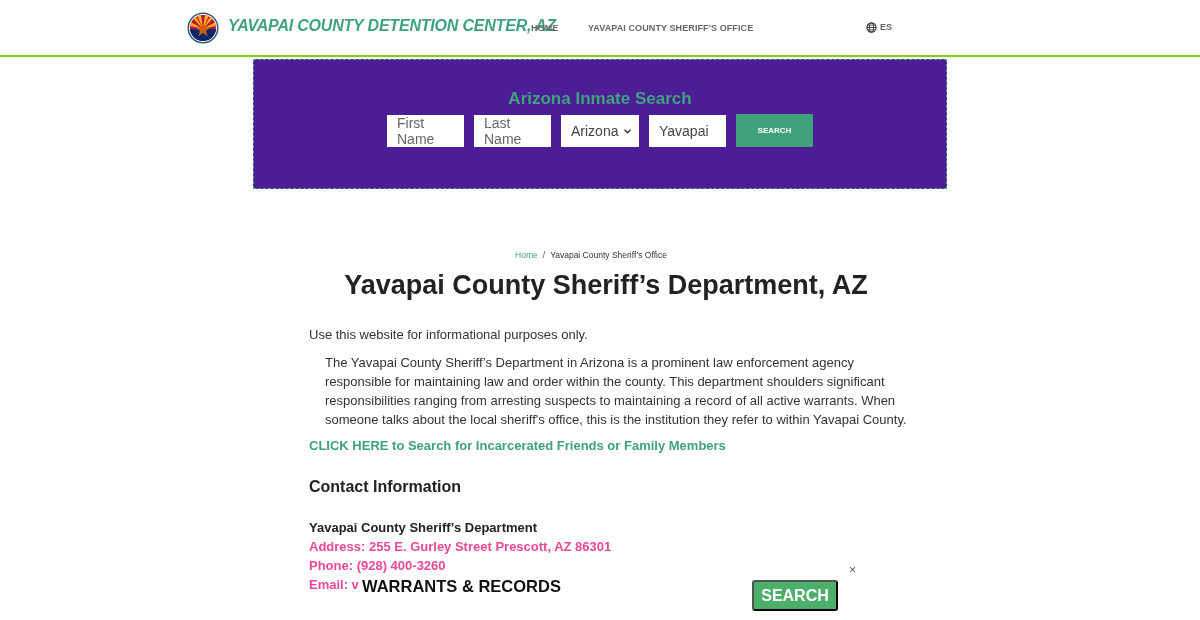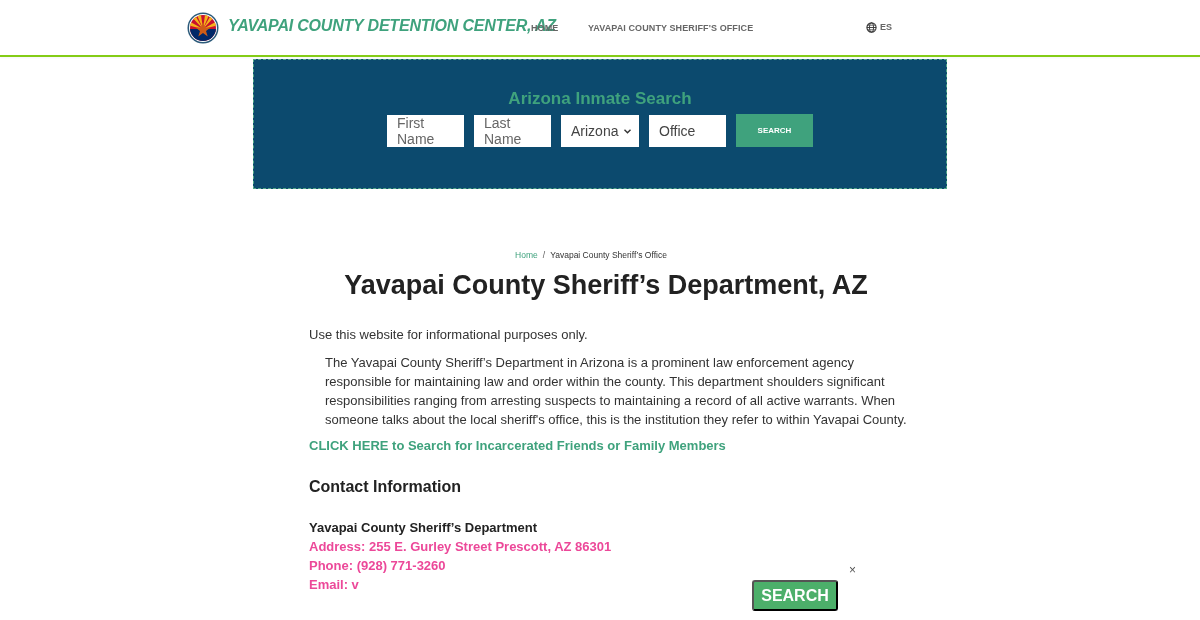--- a/index.html
+++ b/index.html
@@ -8,21 +8,21 @@
 
   .header { position: absolute; left: 0; top: 0; width: 1200px; height: 57px; background: #fff; border-bottom: 2px solid #84cc16; box-shadow: 0 1px 2px rgba(0,0,0,0.04); }
   .logo { position: absolute; left: 187px; top: 12px; width: 32px; height: 32px; }
   .brand { position: absolute; left: 228px; top: 17px; font-size: 16px; font-weight: bold; font-style: italic; color: #3fa27d; letter-spacing: -0.2px; }
   .nav { position: absolute; top: 23px; font-size: 9px; font-weight: bold; color: #666; letter-spacing: 0.1px; }
   .nav-home { left: 531px; }
   .nav-sheriff { left: 588px; }
   .nav-lookup { left: 768px; margin-top: 39px; }
   .nav-lang { left: 866px; display: flex; align-items: flex-start; gap: 3px; top: 22px; }
 
-  .search-box { position: absolute; left: 253px; top: 59px; width: 694px; height: 130px; border: 1.5px dashed #52a887; background: #0c4a6e; }
+  .search-box { position: absolute; left: 253px; top: 59px; width: 694px; height: 130px; border: 1.5px dashed #52a887; background: #4c1d95; }
   .search-title { position: absolute; left: 0; width: 100%; top: 29px; text-align: center; font-size: 17px; font-weight: bold; color: #3fa27d; }
   .field { position: absolute; top: 55px; height: 32px; background: #fff; border: none; font-size: 14px; color: #666; padding-left: 10px; display: flex; align-items: center; font-family: "Liberation Sans", sans-serif; }
   .f-first { left: 133px; width: 77px; }
   .f-last { left: 220px; width: 77px; }
   .f-state { left: 307px; width: 78px; color: #444; justify-content: space-between; padding-right: 8px; }
   .f-county { left: 395px; width: 77px; color: #444; }
   .search-btn { position: absolute; left: 482px; top: 54px; width: 77px; height: 33px; background: #3fa27d; color: #fff; font-size: 8px; font-weight: bold; display: flex; align-items: center; justify-content: center; border: none; }
 
   .breadcrumb { position: absolute; top: 250px; left: 0; width: 1182px; text-align: center; font-size: 8.5px; color: #333; }
   .breadcrumb .home { color: #3fa27d; }
@@ -82,36 +82,37 @@
 <section class="search-box">
   <div class="search-title">Arizona Inmate Search</div>
   <div class="field f-first">First Name</div>
   <div class="field f-last">Last Name</div>
   <div class="field f-state">
     <span>Arizona</span>
     <svg width="7" height="5" viewBox="0 0 7 5">
         <path d="M0.5 0.8 L3.5 3.8 L6.5 0.8" fill="none" stroke="#333" stroke-width="1.4"></path>
       </svg>
   </div>
-  <div class="field f-county">Office</div>
+  <div class="field f-county">Yavapai</div>
   <button class="search-btn">SEARCH</button>
 </section>
 
 <nav class="breadcrumb">
   <a class="home">Home</a><span class="sep">/</span><span>Yavapai County Sheriff’s Office</span>
 </nav>
 
 <h1 class="page-title">Yavapai County Sheriff’s Department, AZ</h1>
 
 <p class="content p1">Use this website for informational purposes only.</p>
 <p class="content p2">The Yavapai County Sheriff’s Department in Arizona is a prominent law enforcement agency responsible for maintaining law and order within the county. This department shoulders significant responsibilities ranging from arresting suspects to maintaining a record of all active warrants. When someone talks about the local sheriff's office, this is the institution they refer to within Yavapai County.</p>
 <a class="cta">CLICK HERE to Search for Incarcerated Friends or Family Members</a>
 
 <h2 class="contact-h">Contact Information</h2>
 <div class="c-line c-name">Yavapai County Sheriff’s Department</div>
 <div class="c-line c-addr">Address: 255 E. Gurley Street Prescott, AZ 86301</div>
-<div class="c-line c-phone">Phone: (928) 771-3260</div>
+<div class="c-line c-phone">Phone: (928) 400-3260</div>
 <div class="c-line c-email">Email: v</div>
 
 <div class="banner-text">
+  <div>WARRANTS &amp; RECORDS</div>
 </div>
 <button class="banner-btn">SEARCH</button>
 <span class="banner-close">×</span>
 
 </body></html>

